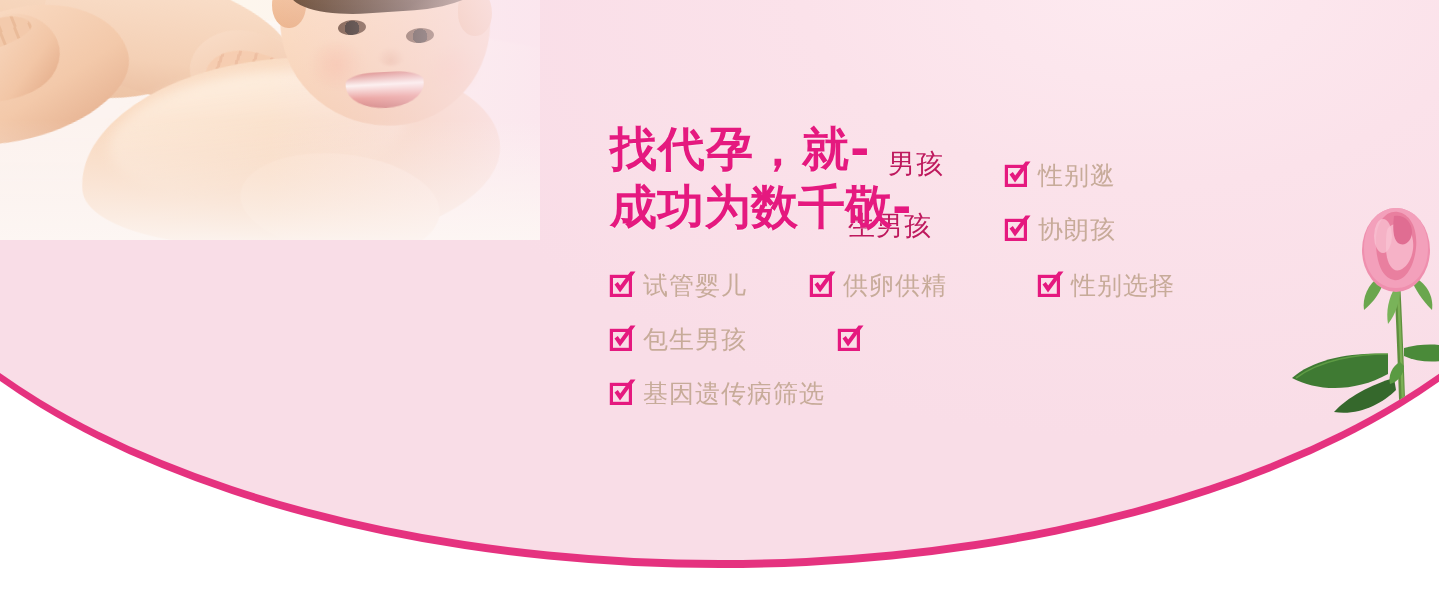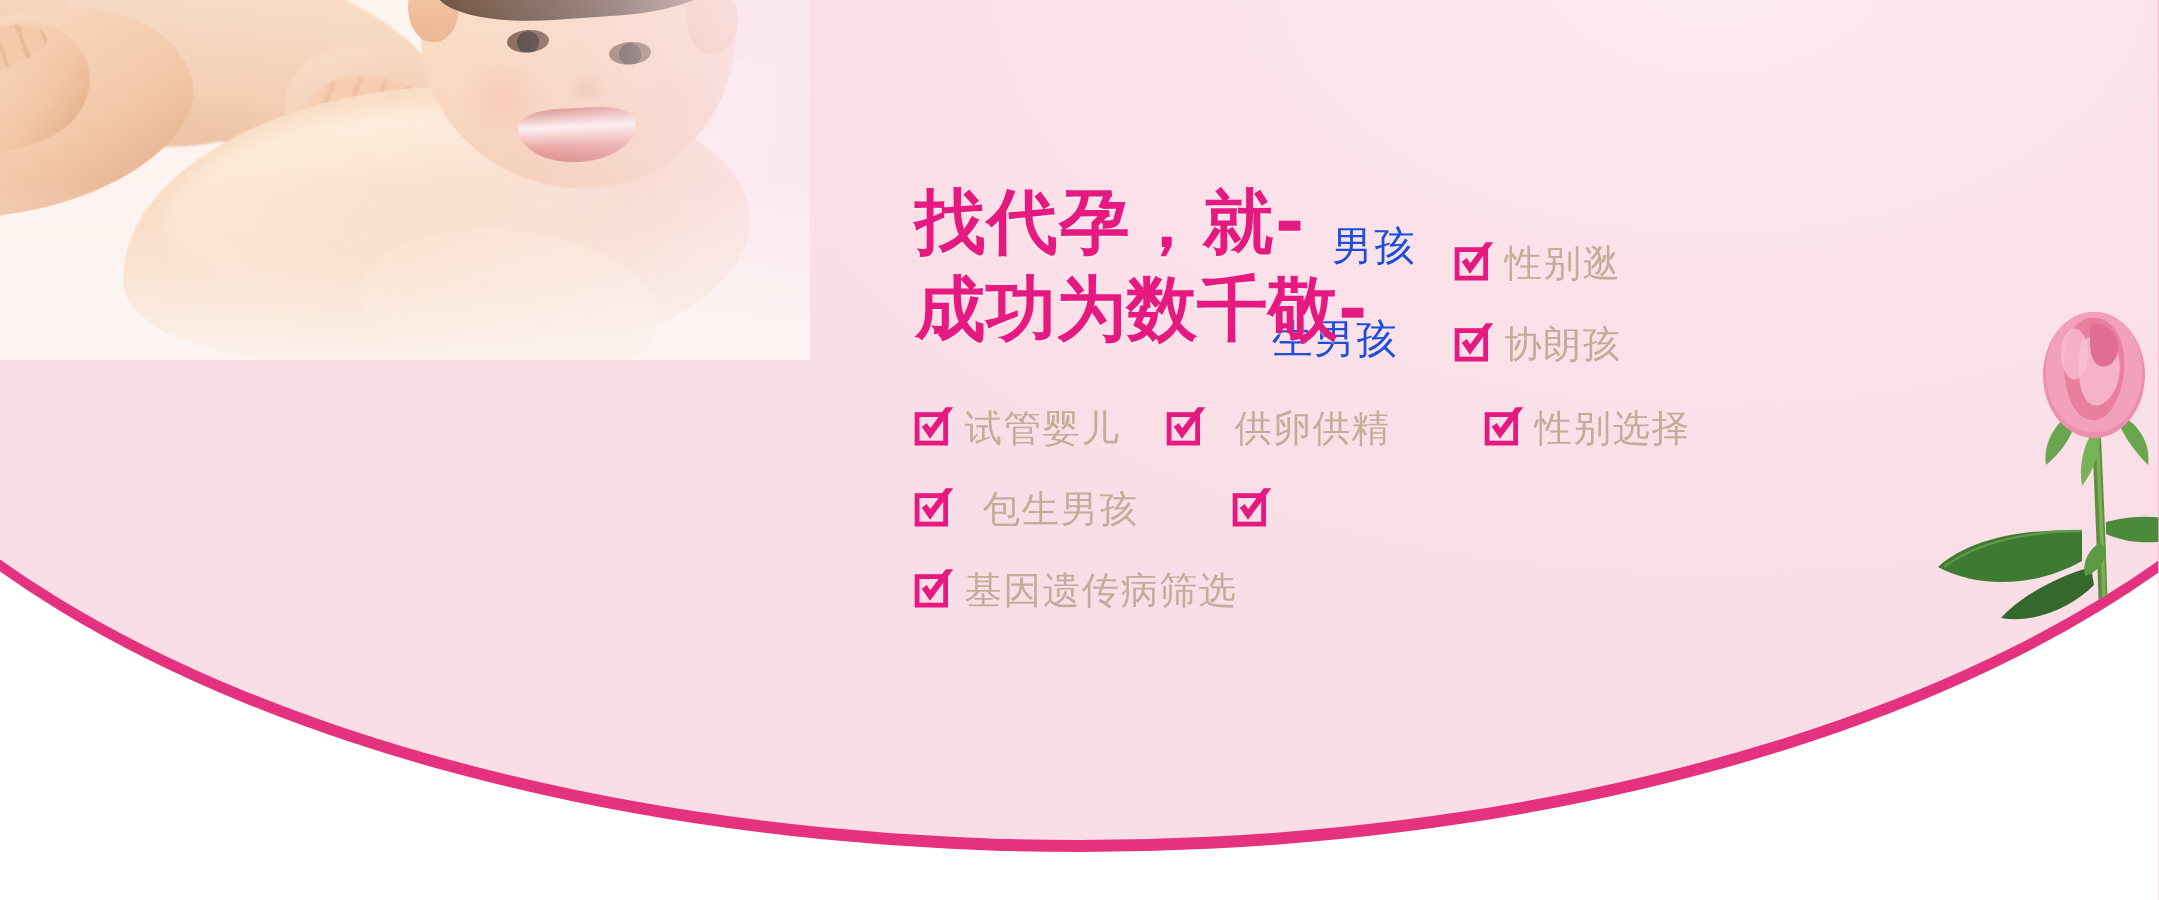--- a/index.html
+++ b/index.html
@@ -328,21 +328,21 @@
     z-index: 9;
   }
   .ghost-layer {
     position: absolute;
     left: 0; top: 0;
     width: 700px; height: 140px;
     z-index: 1;
   }
   .ghost {
     position: absolute;
-    color: #1d4ed8;
+    color: #be185d;
     font-size: 27px;
     letter-spacing: 1px;
     white-space: nowrap;
     font-family: "DejaVu Sans", "Liberation Sans", sans-serif;
   }
   .ghost.g1 { left: 278px; top: 26px; }
   .ghost.g2 { left: 238px; top: 88px; }
 
   .headline {
     position: relative;
@@ -367,41 +367,41 @@
   .row {
     display: flex;
     align-items: center;
     height: 54px;
   }
   .cell {
     display: flex;
     align-items: center;
     white-space: nowrap;
   }
-  .cell.c1 { width: 168px; }
-  .cell.c2 { width: 212px; gap: 12px; }
+  .cell.c1 { width: 200px; }
+  .cell.c2 { width: 228px; }
   .cell.c3 { width: auto; }
   .cbx {
     position: relative;
     width: 24px; height: 24px;
     flex: 0 0 24px;
     margin-right: 9px;
   }
   .cbx svg { display: block; overflow: visible; }
   .item-label {
     color: #c7ab99;
     font-size: 25px;
     letter-spacing: 1px;
     font-family: "DejaVu Sans", "Liberation Sans", sans-serif;
   }
 
   
   .right-col {
     position: absolute;
-    left: 970px; top: 148px;
+    left: 1005px; top: 148px;
     z-index: 9;
   }
   .right-col .row { height: 54px; }
 </style>
 </head>
 <body>
 
 <div id="banner">
 
   <div class="stage-clip">

